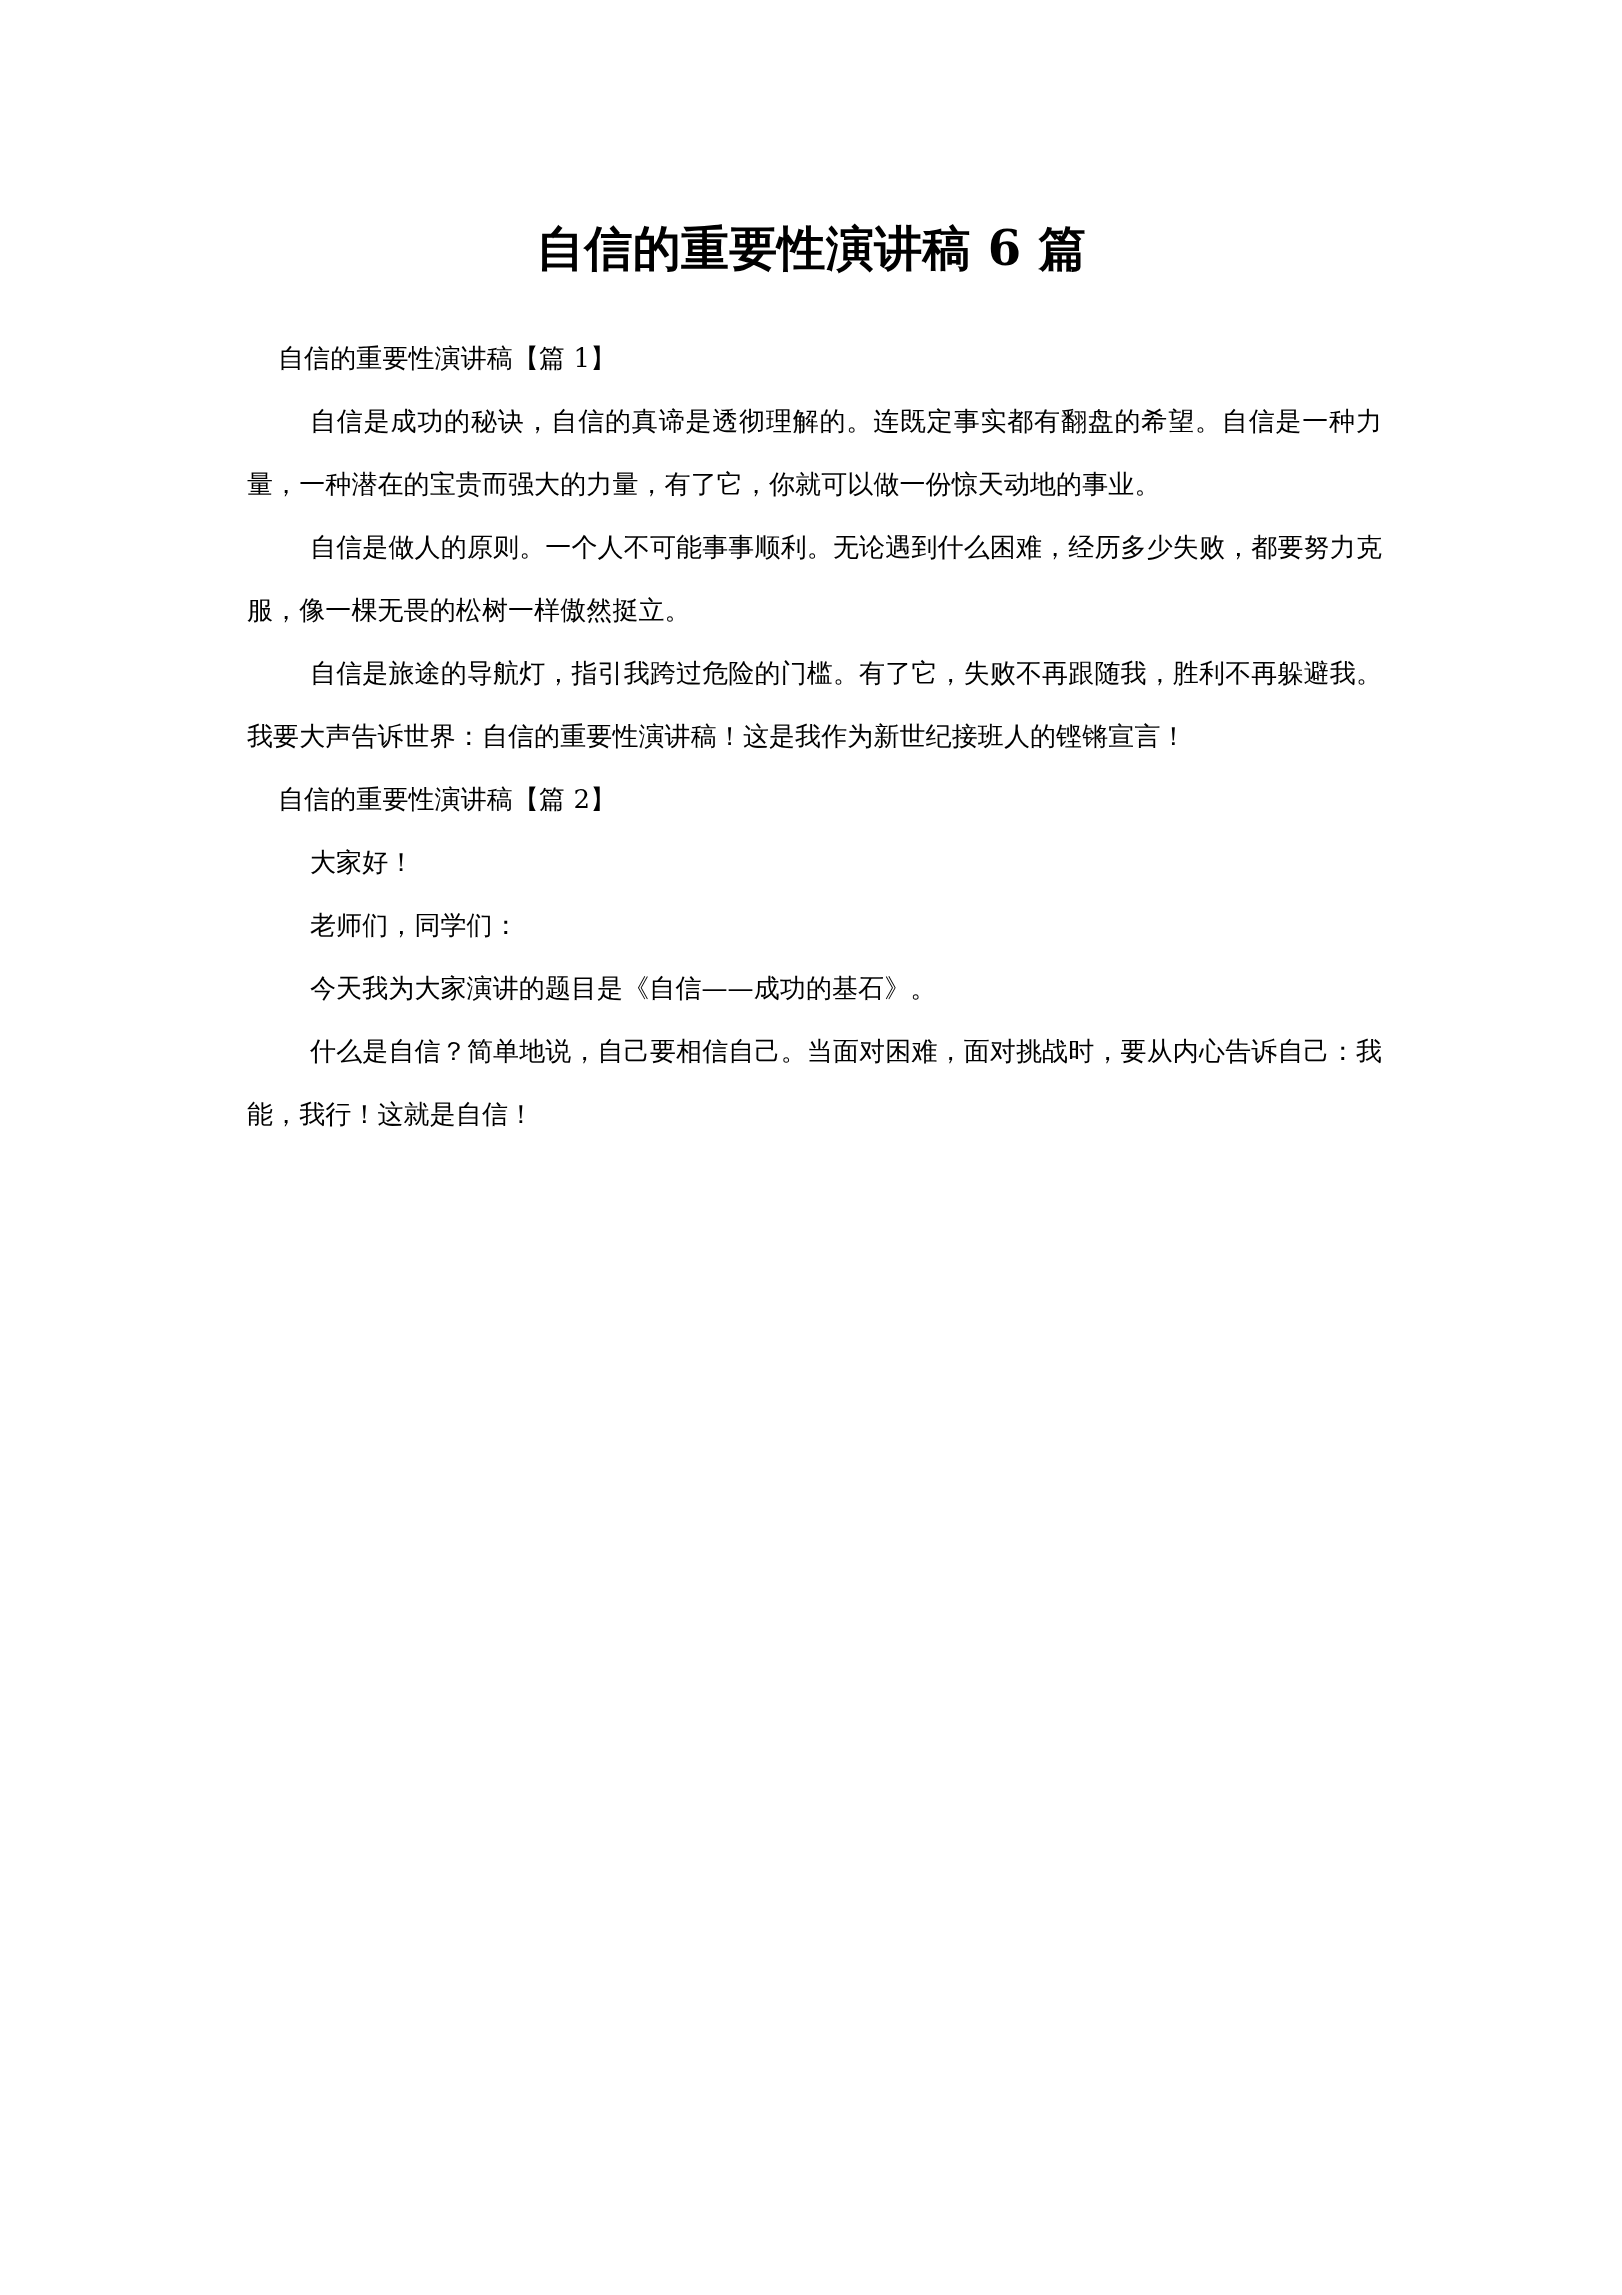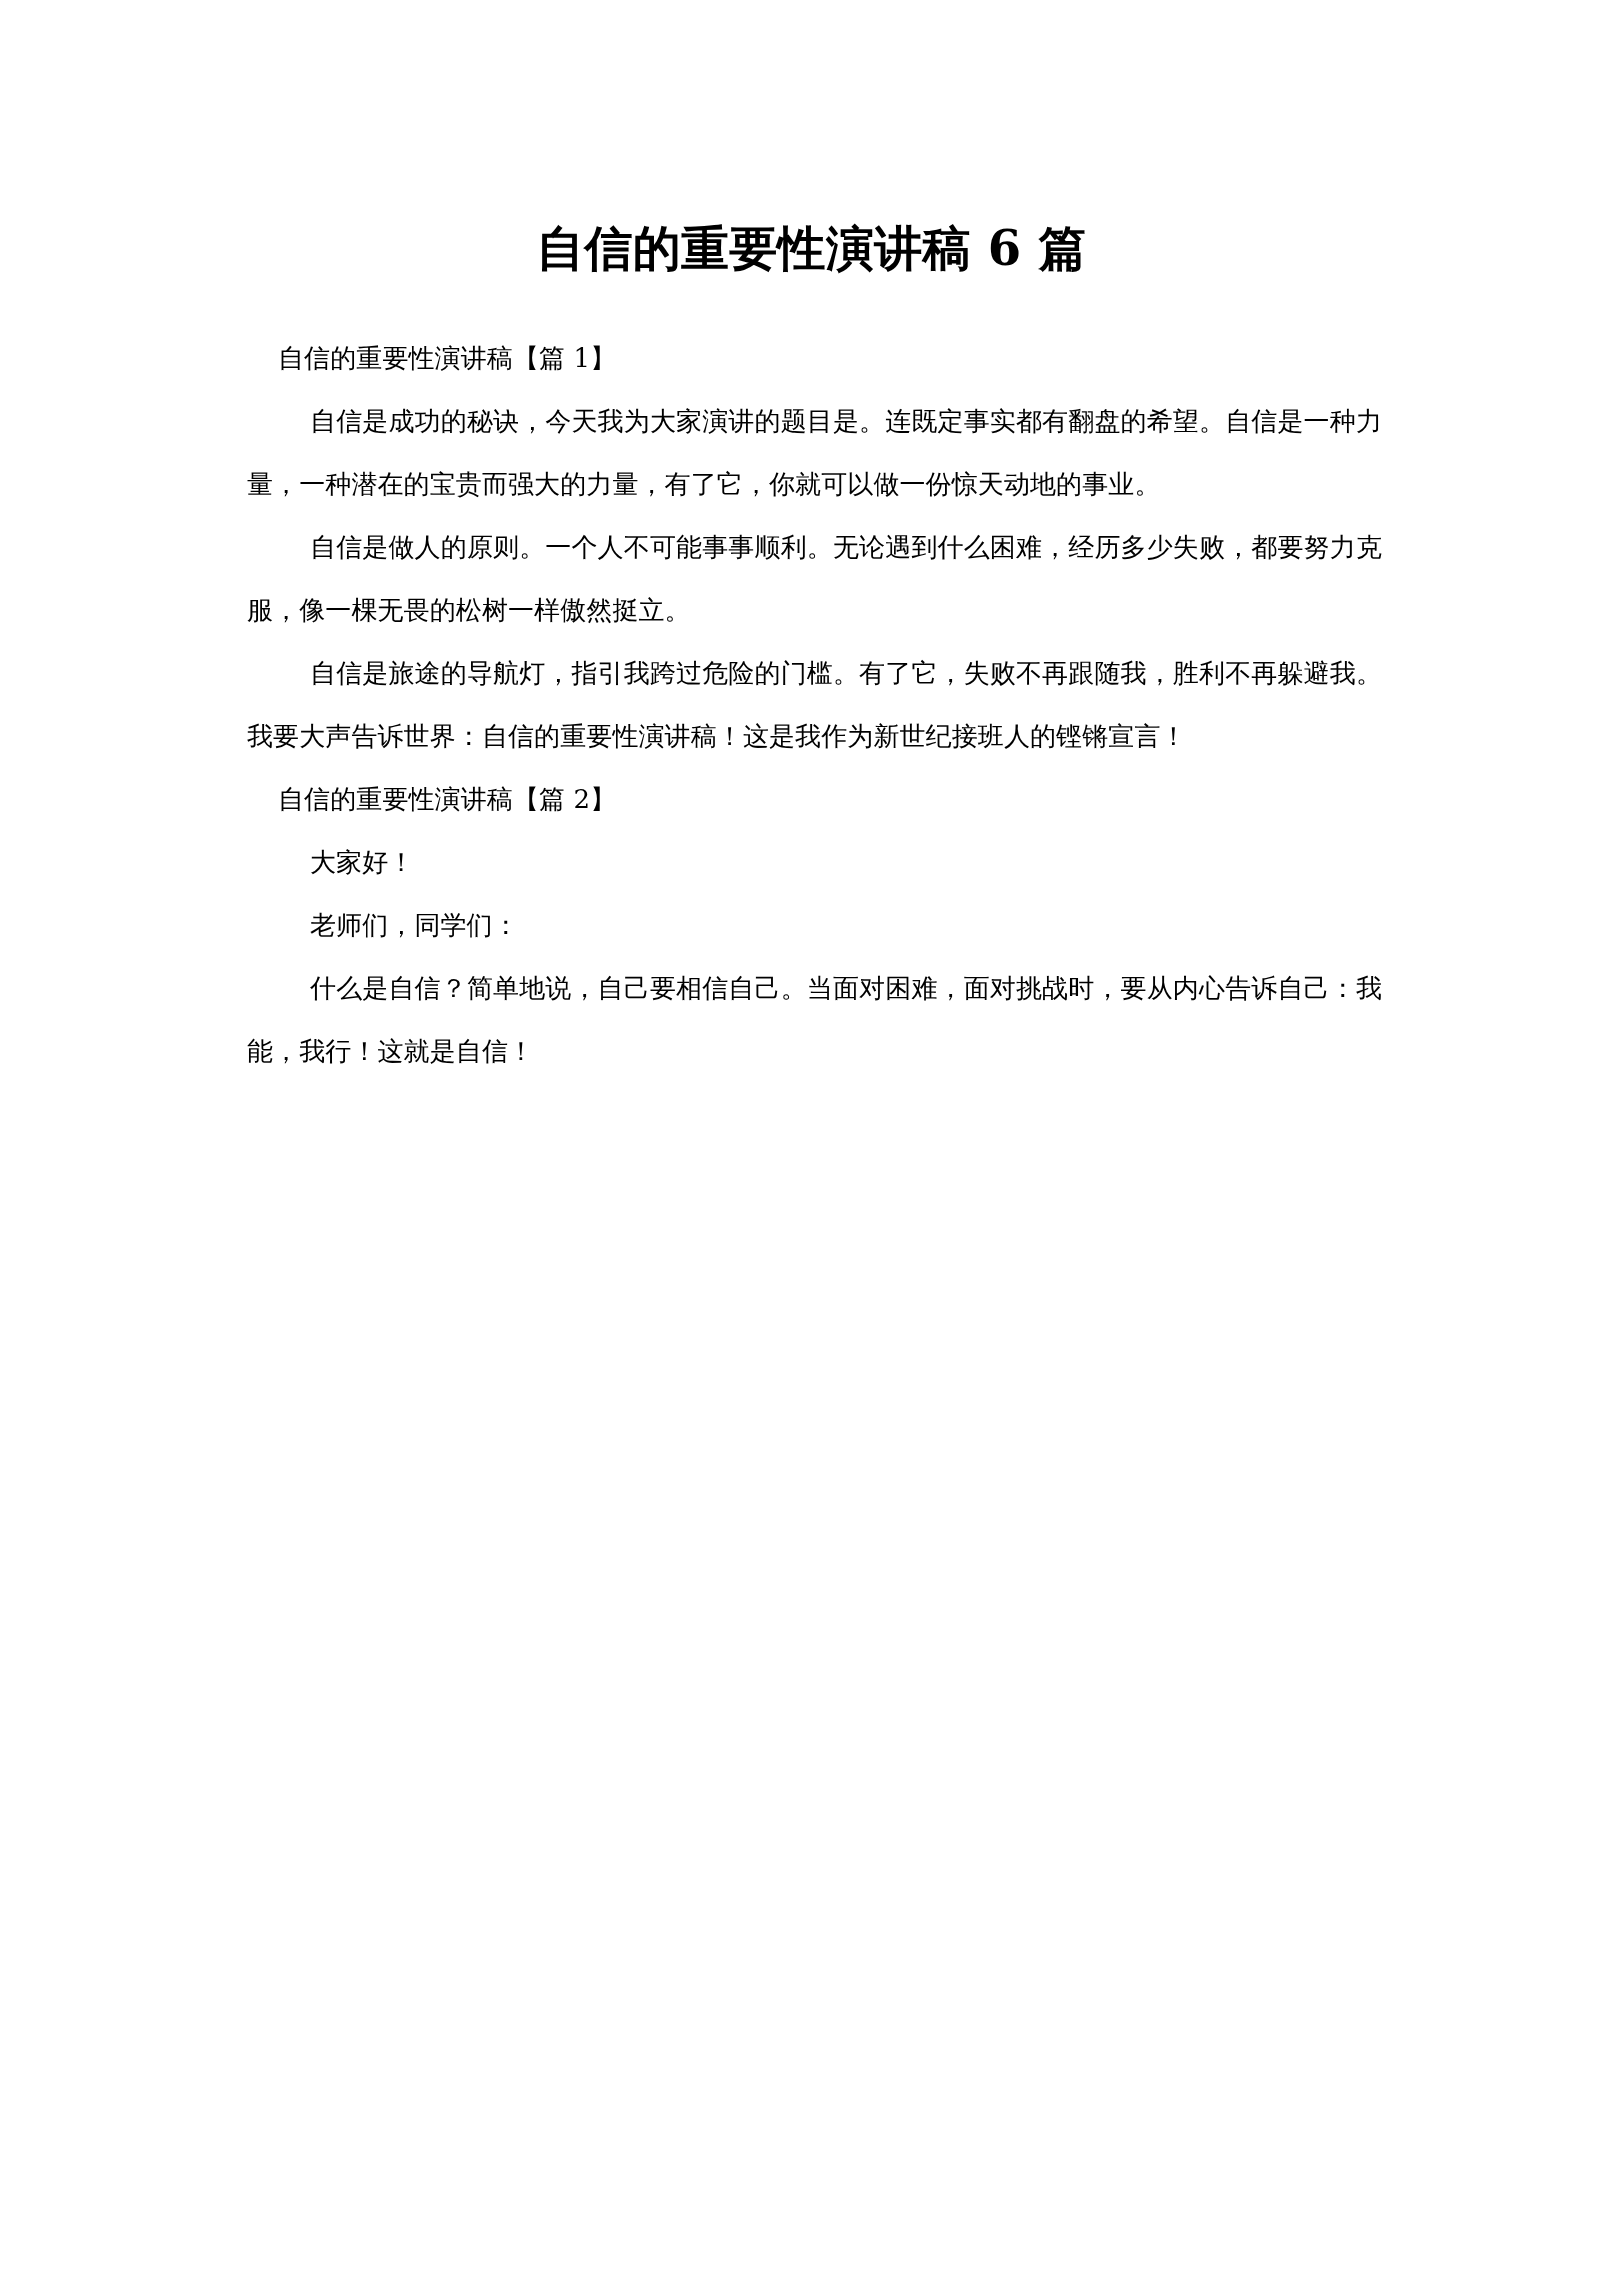--- a/index.html
+++ b/index.html
@@ -58,33 +58,34 @@
 
 <div class="page">
 
   <h1 class="doc-title">自信的重要性演讲稿 6 篇</h1>
 
   <div class="body-block">
 
     <p class="para indent1">自信的重要性演讲稿【篇 1】</p>
 
 
-    <p class="para indent2">自信是成功的秘诀，今天我为大家演讲的题目是。连既定事实都有翻盘的希望。自信是一种力量，一种潜在的宝贵而强大的力量，有了它，你就可以做一份惊天动地的事业。</p>
+    <p class="para indent2">自信是成功的秘诀，自信的真谛是透彻理解的。连既定事实都有翻盘的希望。自信是一种力量，一种潜在的宝贵而强大的力量，有了它，你就可以做一份惊天动地的事业。</p>
 
     <p class="para indent2">自信是做人的原则。一个人不可能事事顺利。无论遇到什么困难，经历多少失败，都要努力克服，像一棵无畏的松树一样傲然挺立。</p>
 
 
     <p class="para indent2">自信是旅途的导航灯，指引我跨过危险的门槛。有了它，失败不再跟随我，胜利不再躲避我。我要大声告诉世界：自信的重要性演讲稿！这是我作为新世纪接班人的铿锵宣言！</p>
 
     <p class="para indent1">自信的重要性演讲稿【篇 2】</p>
 
     <p class="para indent2">大家好！</p>
 
     <p class="para indent2">老师们，同学们：</p>
 
+    <p class="para indent2">今天我为大家演讲的题目是《自信——成功的基石》。</p>
 
 
 
     <p class="para indent2">什么是自信？简单地说，自己要相信自己。当面对困难，面对挑战时，要从内心告诉自己：我能，我行！这就是自信！</p>
 
   </div>
 </div>
 
 
 </body></html>

